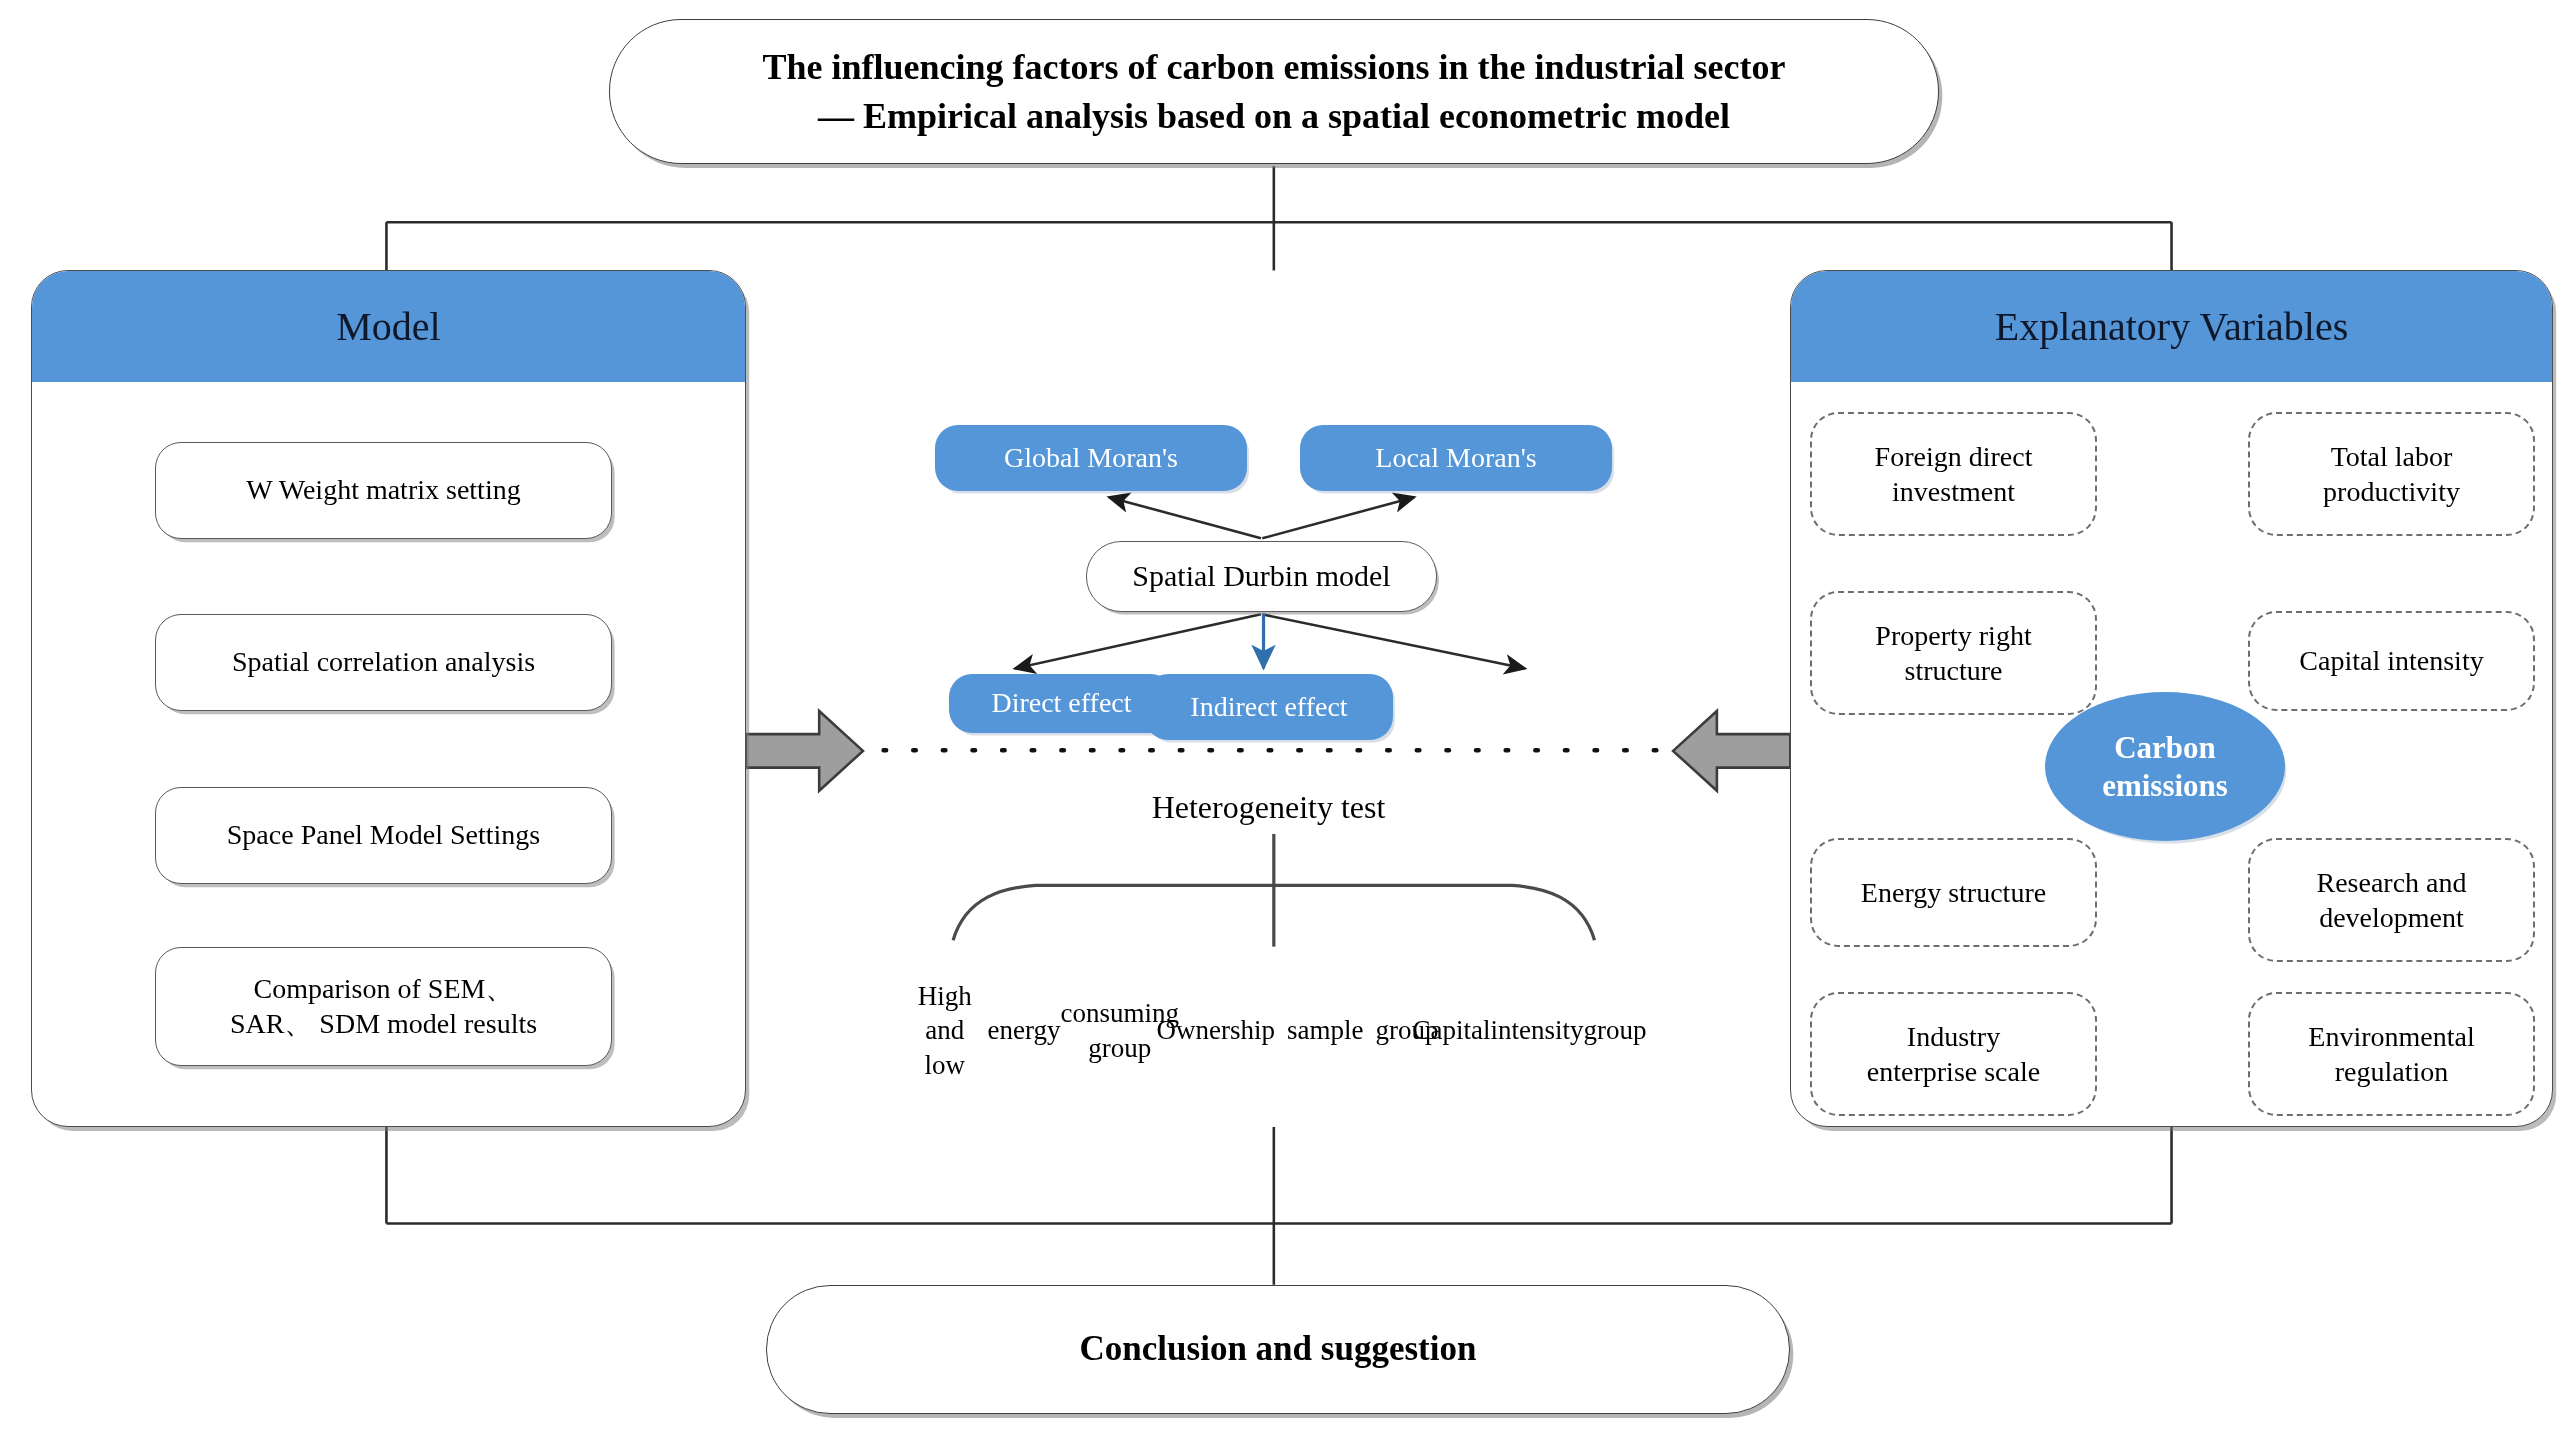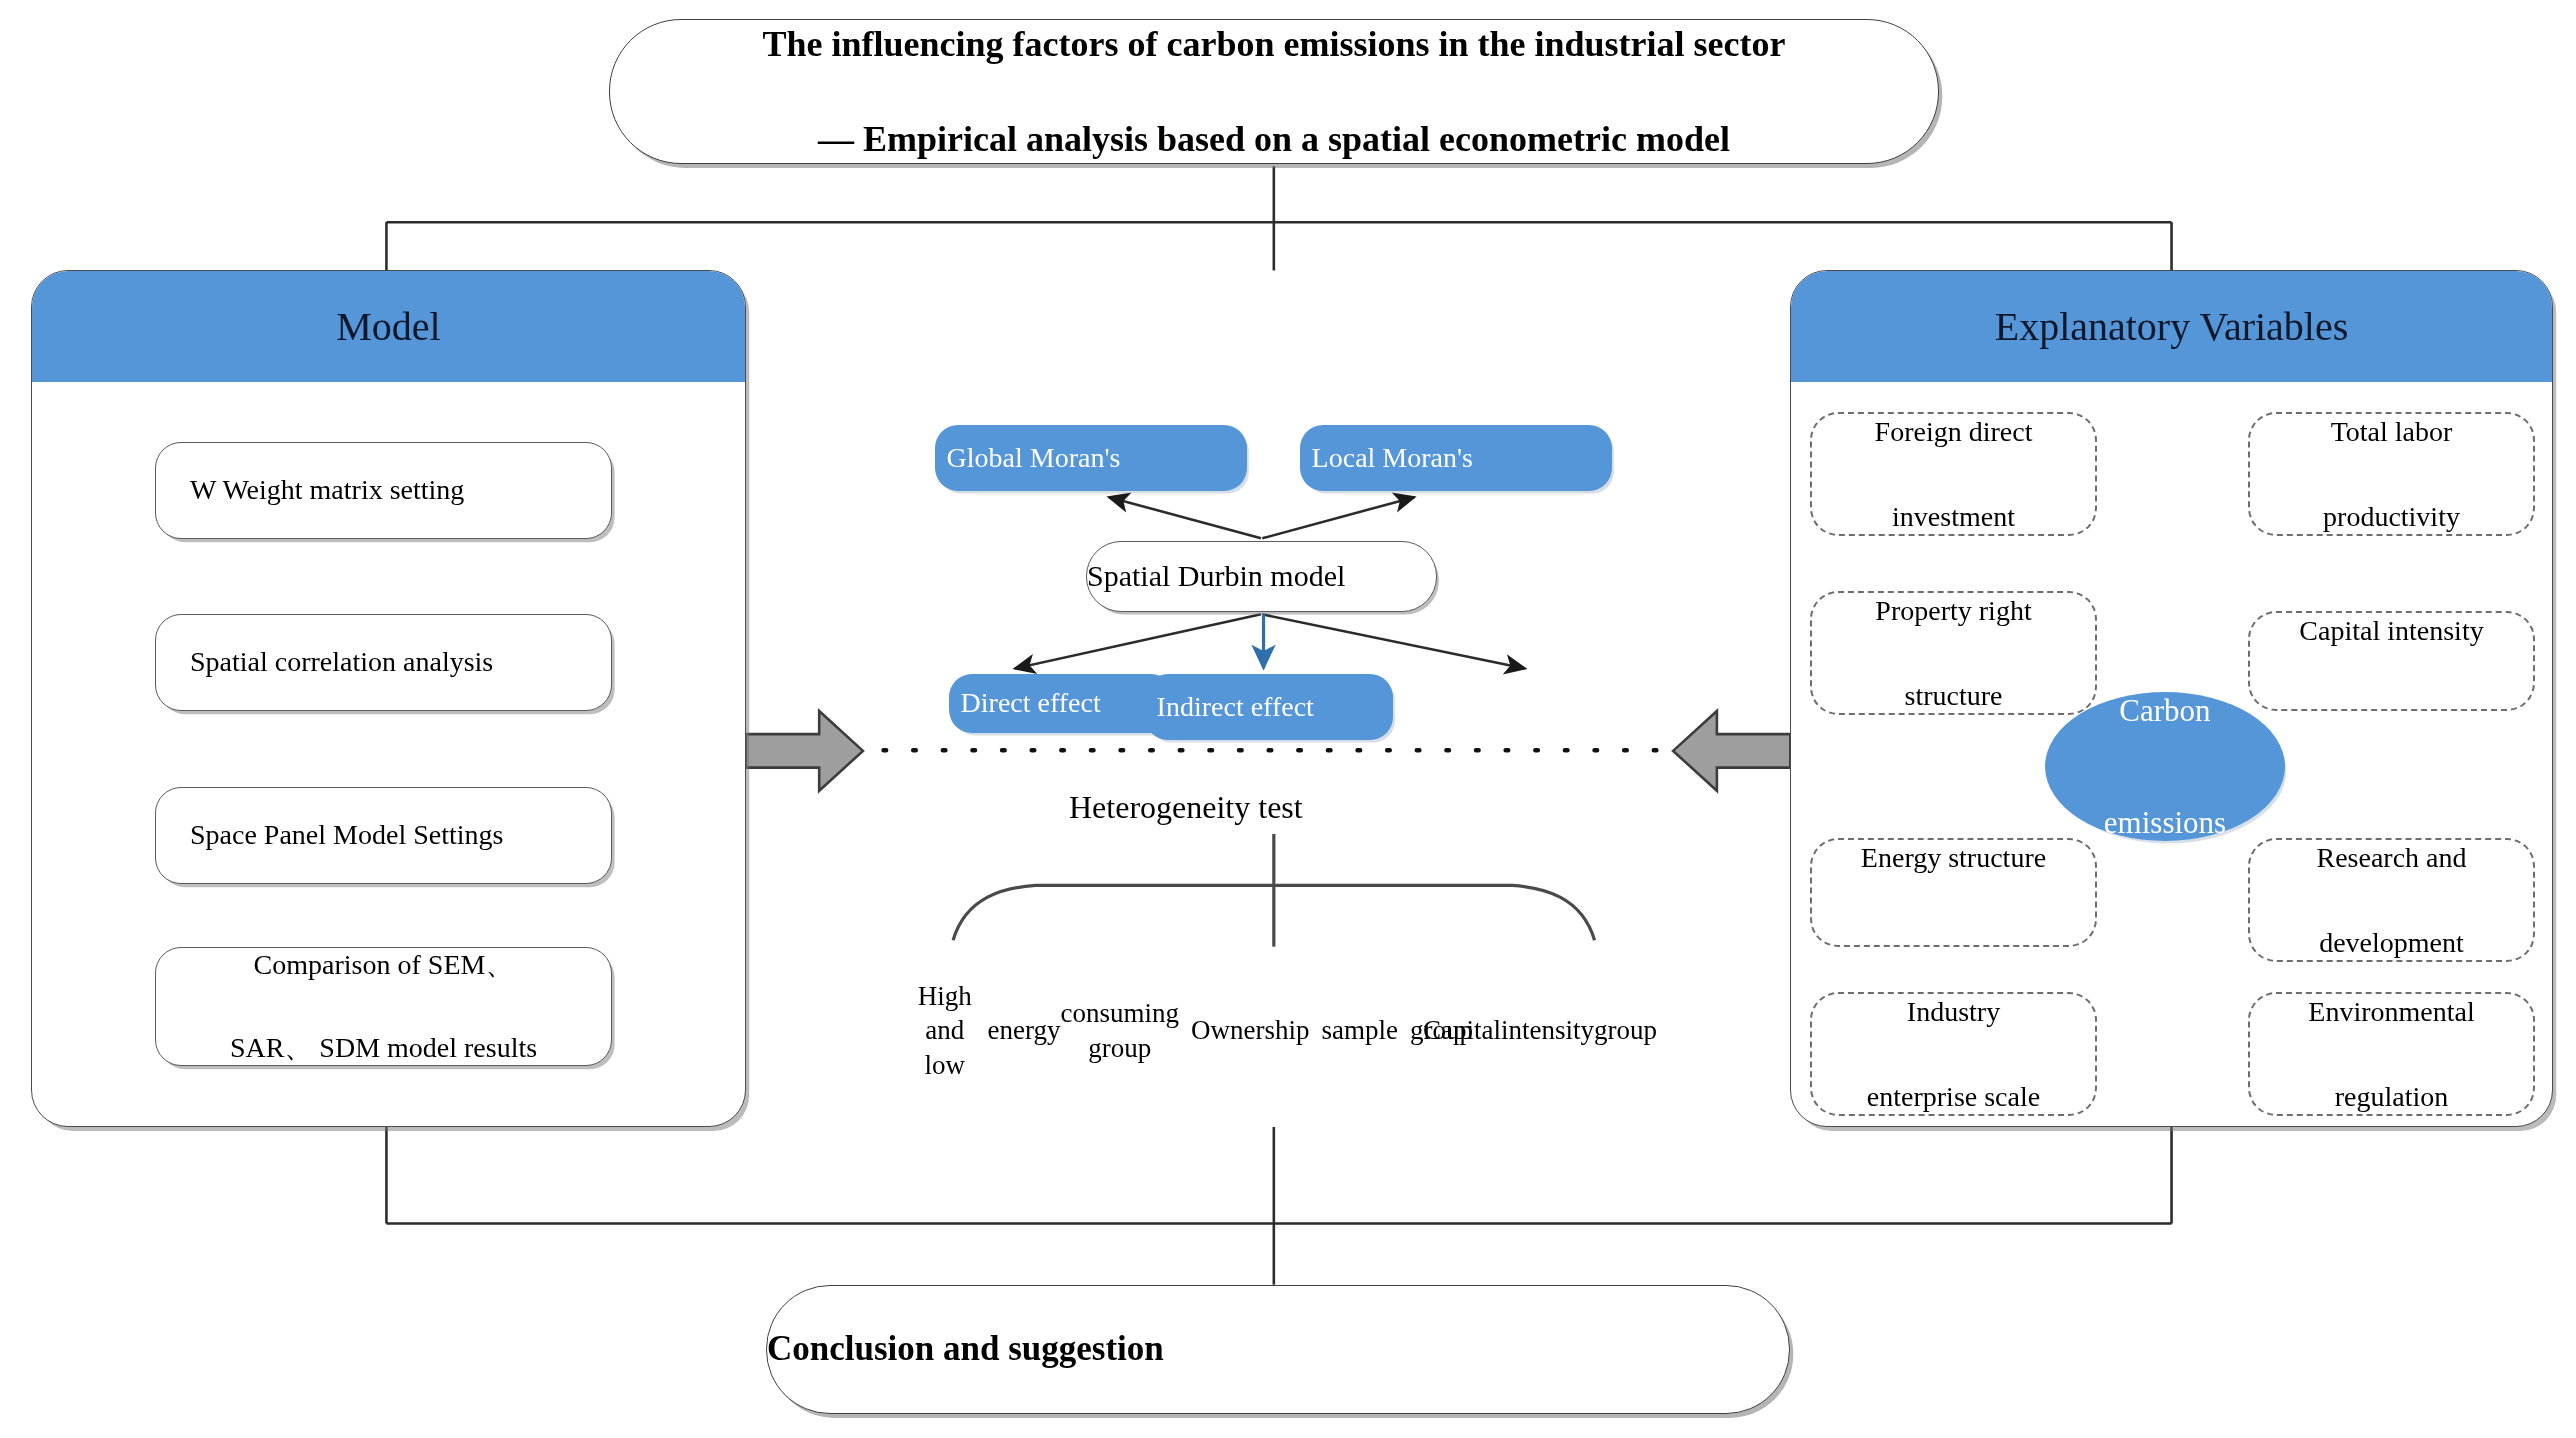--- a/index.html
+++ b/index.html
@@ -20,21 +20,21 @@
     position: absolute;
     left: 0; top: 0;
     width: 2576px; height: 1438px;
     pointer-events: none;
   }
   .node {
     position: absolute;
     box-sizing: border-box;
     display: flex;
     align-items: center;
-    justify-content: space-between;
+    justify-content: center;
     text-align: center;
     line-height: 1.22;
     color: #000;
   }
 
   
   #title-box {
     left: 609px; top: 19.3px;
     width: 1330px; height: 145px;
     border: 1.9px solid #3f3f3f;
@@ -155,20 +155,21 @@
   #carbon {
     left: 2045px; top: 692px;
     width: 240px; height: 149px;
     background: #5596d8;
     border-radius: 50%;
     color: #ffffff;
     font-size: 31px;
     flex-direction: column;
     line-height: 1.2;
     box-shadow: 3.2px 4.5px 0 -1.9px rgba(140,165,190,0.35);
+    font-weight: bold;
   }
 
   
   #conclusion {
     left: 766px; top: 1285px;
     width: 1024px; height: 129px;
     border: 1.9px solid #3f3f3f;
     border-radius: 64px;
     background: #fff;
     box-shadow: 3.9px 4.5px 0 -0.6px rgba(120,120,120,0.55);

